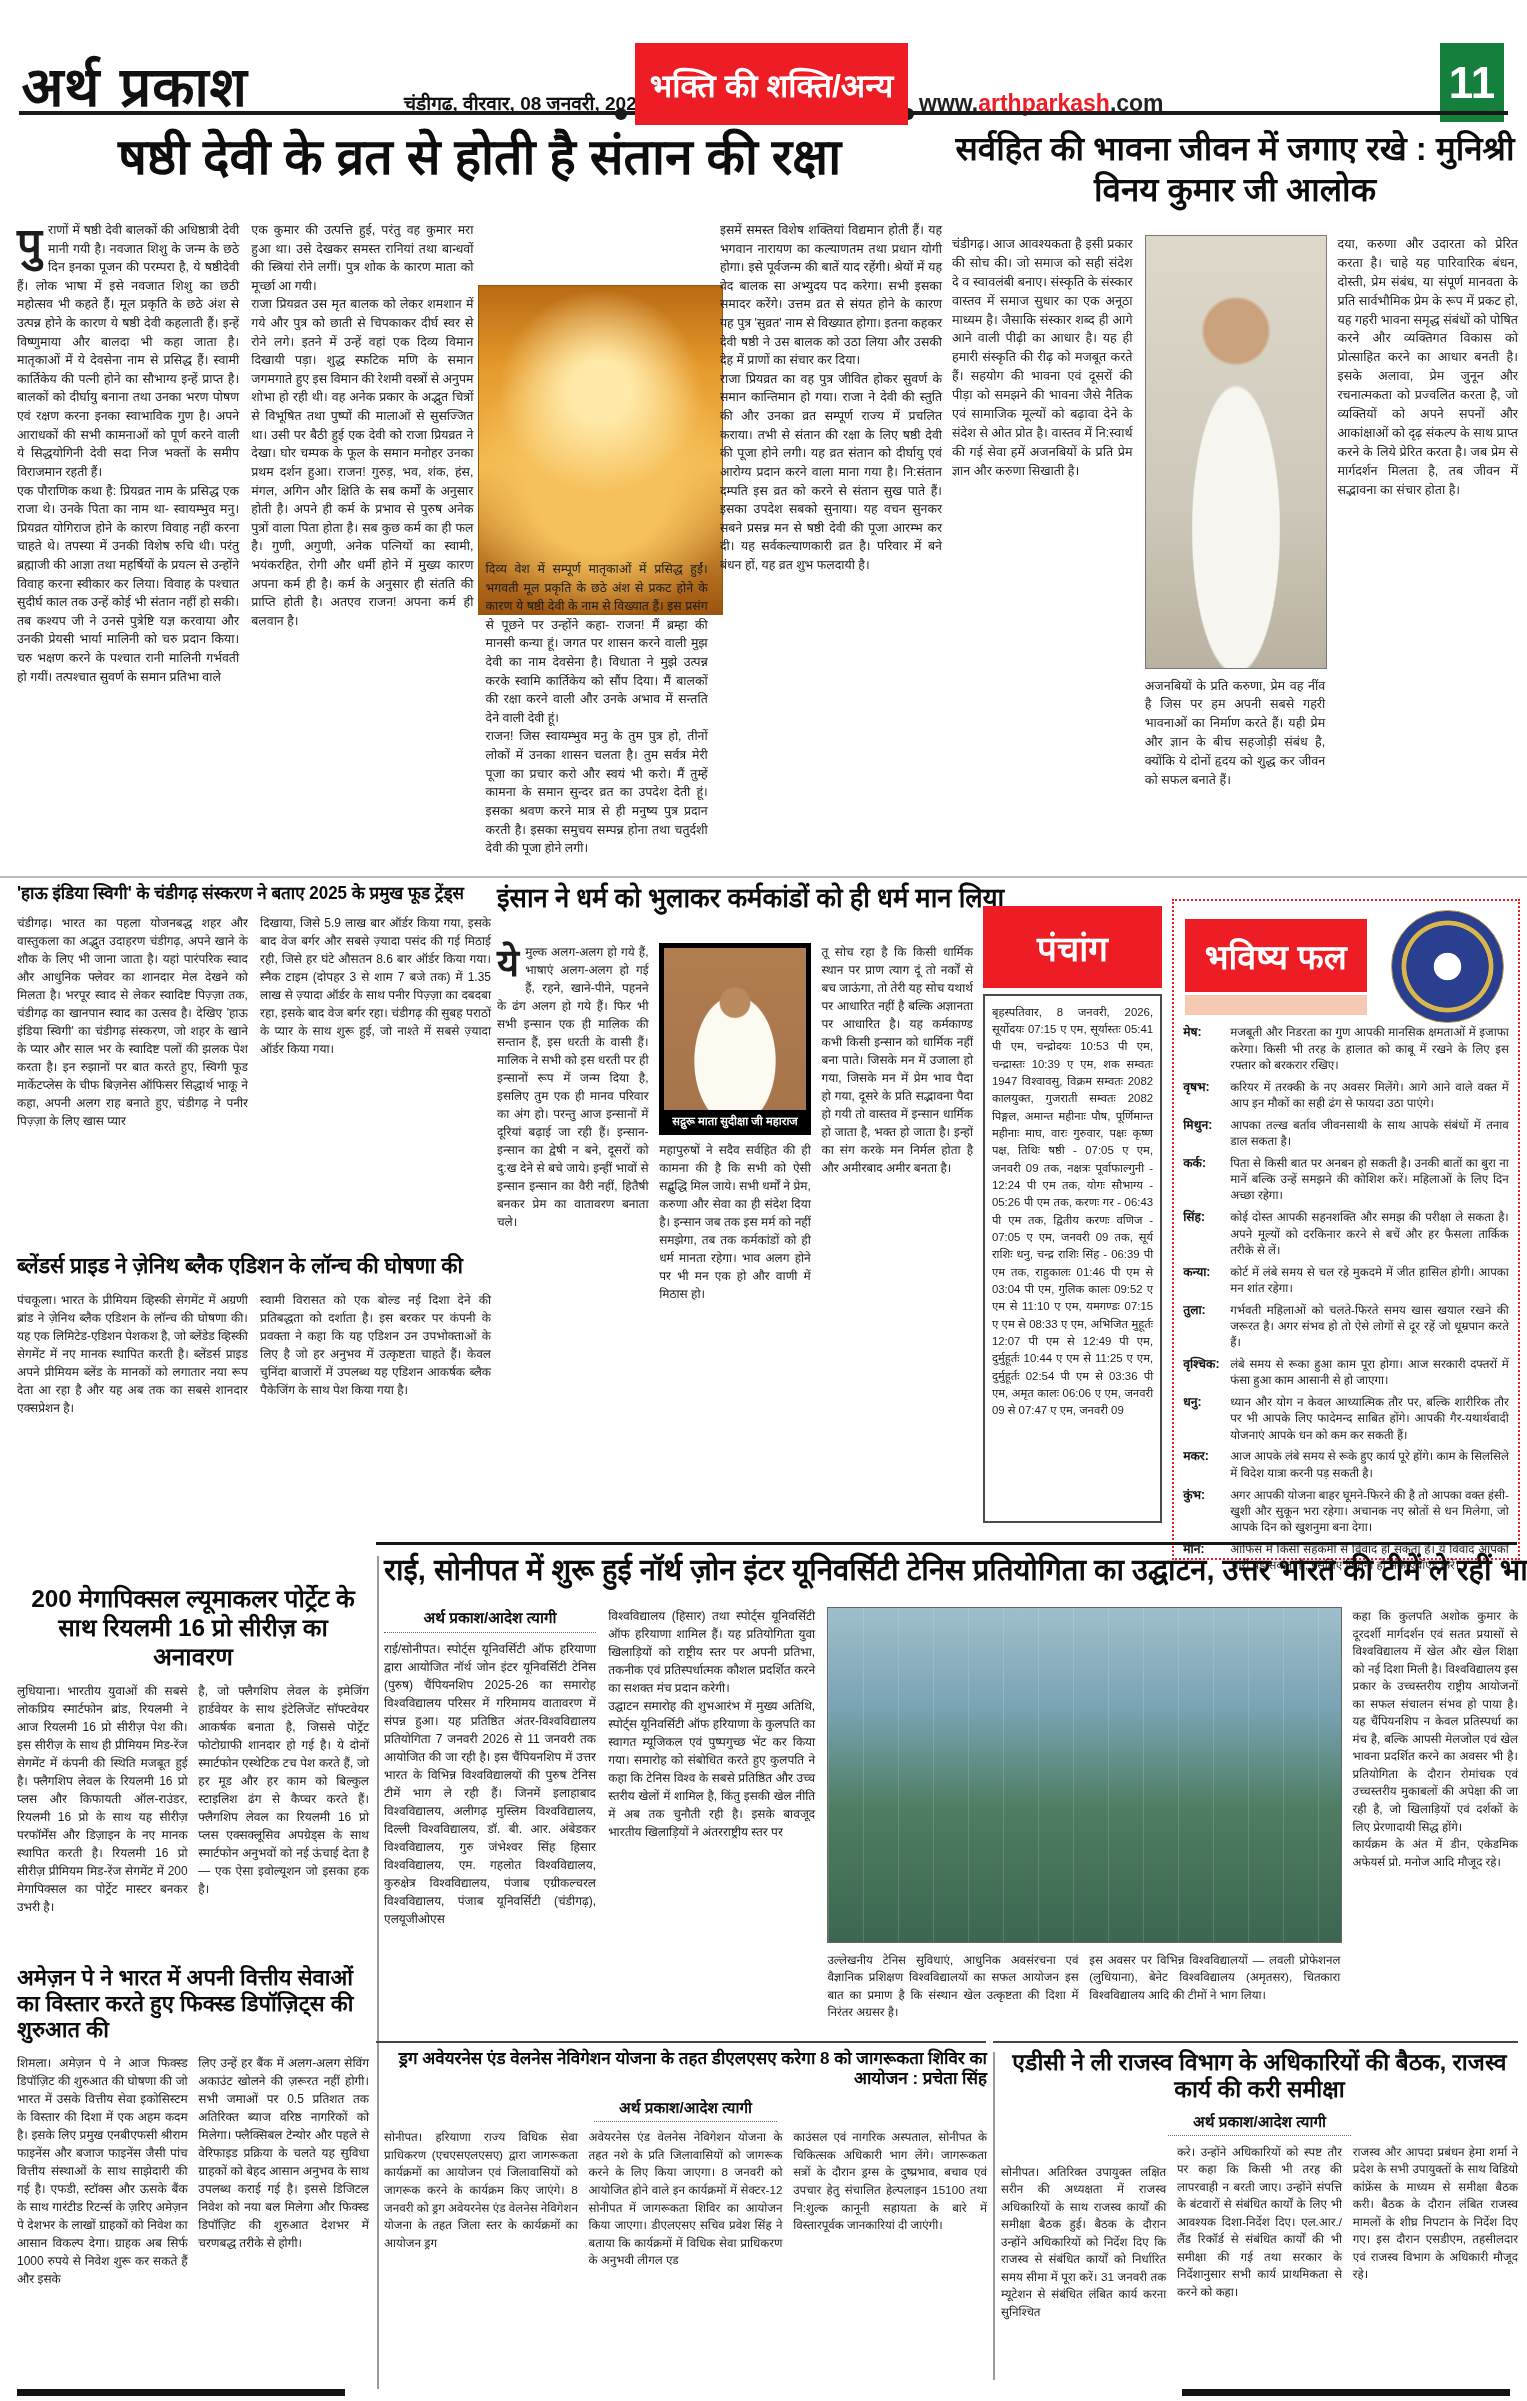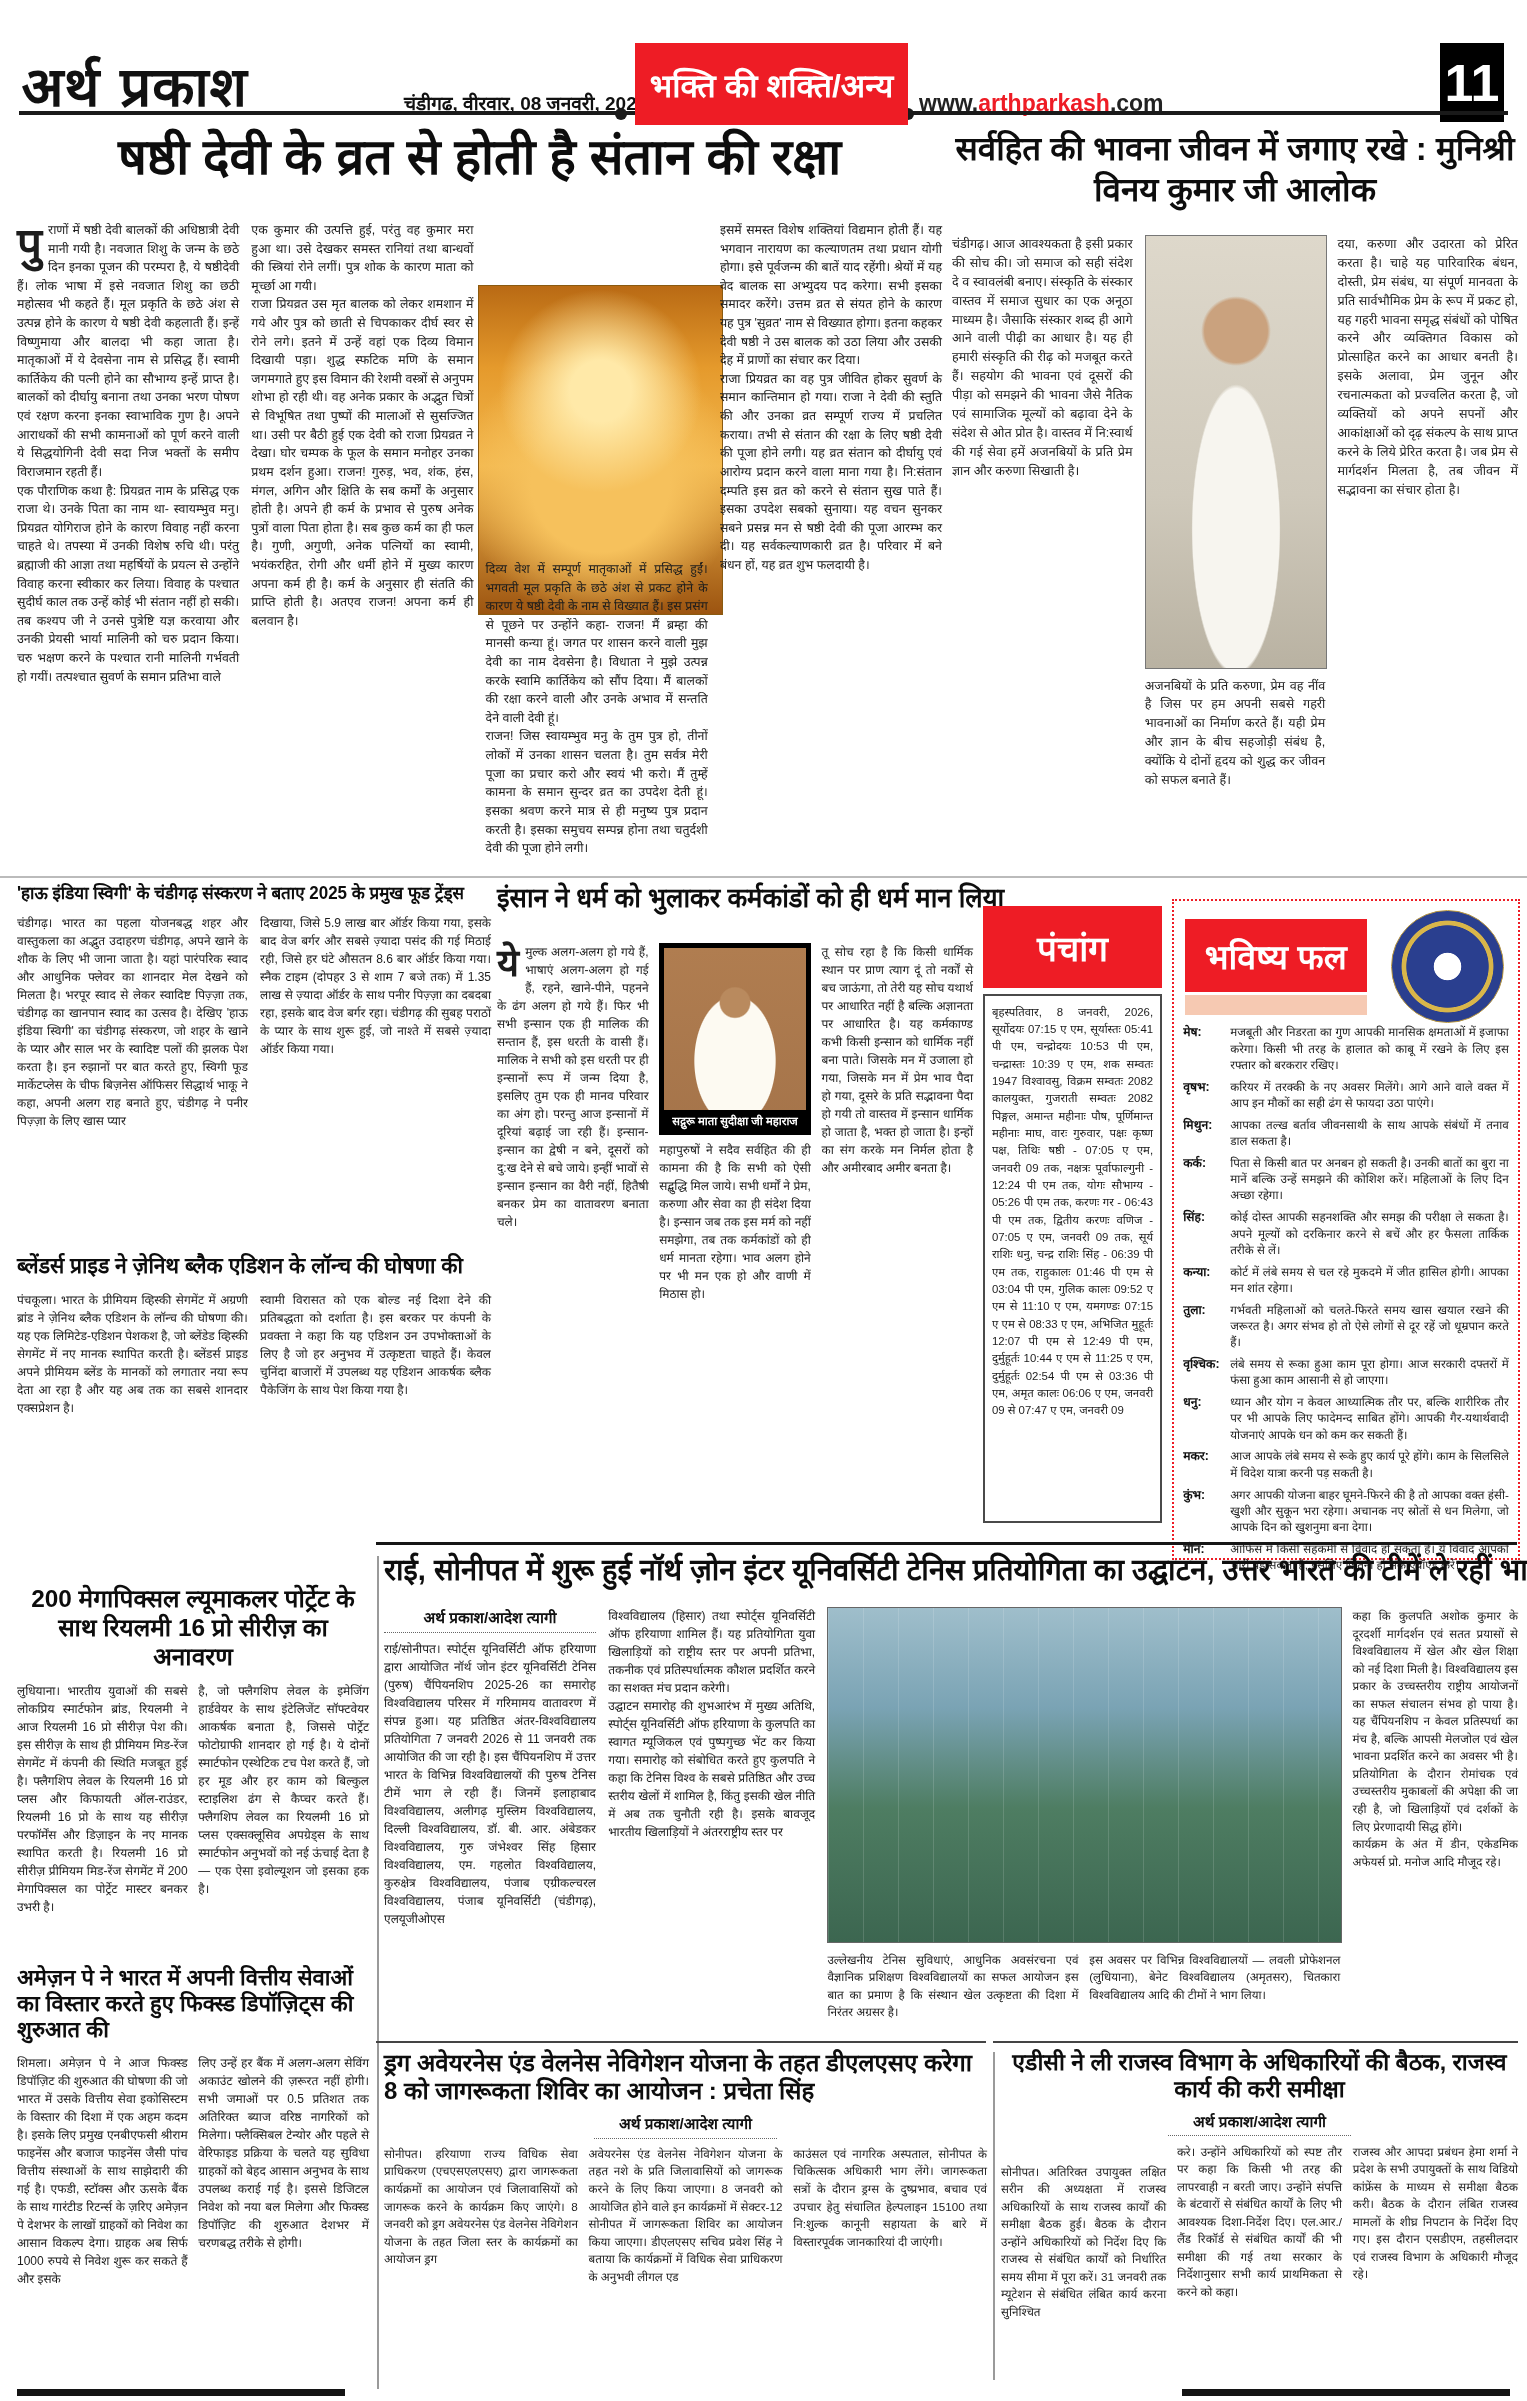--- a/index.html
+++ b/index.html
@@ -8,22 +8,22 @@
   .abs{position:absolute;}
   
   .masthead{left:21.4px;top:47px;font-size:55px;font-weight:800;letter-spacing:0.8px;
             font-family:"DejaVu Serif","Liberation Serif",serif;}
   .dateline{left:404px;top:90px;font-size:19px;font-weight:700;}
   .section-badge{left:635px;top:43px;width:273px;height:82px;background:#ee1c25;
                  color:#fff;font-size:32px;font-weight:800;display:flex;align-items:center;
                  justify-content:center;z-index:3;}
   .site-url{left:919px;top:90px;font-size:23px;font-weight:600;color:#222;}
   .site-url .red{color:#ee1c25;}
-  .page-num{left:1440px;top:43px;width:64px;height:79px;background:#000000;color:#fff;
-            font-size:52px;font-weight:700;display:flex;align-items:center;justify-content:center;}
+  .page-num{left:1440px;top:43px;width:64px;height:79px;background:#15803d;color:#fff;
+            font-size:44px;font-weight:700;display:flex;align-items:center;justify-content:center;}
   .head-rule{left:19px;top:111px;width:1489px;height:3.8px;background:#1a1a1a;z-index:1;}
   .head-dot{width:12.2px;height:12.2px;border-radius:50%;background:#1a1a1a;top:108px;z-index:2;}
   
   .headline{font-weight:800;color:#0d0d0d;line-height:1.18;}
   .nowrapline{white-space:nowrap;transform-origin:left center;}
   .body-cols{display:flex;}
   .col{text-align:justify;font-size:12.4px;line-height:1.5;white-space:pre-line;color:#1c1c1c;}
   .byline{font-weight:800;font-size:15.3px;text-align:center;
           border-bottom:1.5px dotted #666;padding-bottom:4.6px;margin-bottom:7.6px;}
   .dropcap{float:left;font-size:44px;line-height:0.9;font-weight:800;padding:3.1px 6.1px 0 0;}
@@ -244,21 +244,21 @@
           <div class="col" style="flex:1;font-size:11.7px;">इस अवसर पर विभिन्न विश्वविद्यालयों — लवली प्रोफेशनल (लुधियाना), बेनेट विश्वविद्यालय (अमृतसर), चितकारा विश्वविद्यालय आदि की टीमों ने भाग लिया।</div>
         </div>
       </div>
       <div class="col" style="flex:1;font-size:11.7px;">कहा कि कुलपति अशोक कुमार के दूरदर्शी मार्गदर्शन एवं सतत प्रयासों से विश्वविद्यालय में खेल और खेल शिक्षा को नई दिशा मिली है। विश्वविद्यालय इस प्रकार के उच्चस्तरीय राष्ट्रीय आयोजनों का सफल संचालन संभव हो पाया है। यह चैंपियनशिप न केवल प्रतिस्पर्धा का मंच है, बल्कि आपसी मेलजोल एवं खेल भावना प्रदर्शित करने का अवसर भी है। प्रतियोगिता के दौरान रोमांचक एवं उच्चस्तरीय मुकाबलों की अपेक्षा की जा रही है, जो खिलाड़ियों एवं दर्शकों के लिए प्रेरणादायी सिद्ध होंगे।
 कार्यक्रम के अंत में डीन, एकेडमिक अफेयर्स प्रो. मनोज आदि मौजूद रहे।</div>
     </div>
   </div>
 
   <div class="abs" style="left:384px;top:2049px;width:603px;">
     <div class="hrule" style="position:absolute;left:-7.6px;top:-7.6px;width:610px;height:1.5px;background:#444;"></div>
-    <div class="headline" style="font-size:24px;text-align:left;">ड्रग अवेयरनेस एंड वेलनेस नेविगेशन योजना के तहत डीएलएसए करेगा 8 को जागरूकता शिविर का आयोजन : प्रचेता सिंह</div>
+    <div class="headline" style="font-size:17px;text-align:right;">ड्रग अवेयरनेस एंड वेलनेस नेविगेशन योजना के तहत डीएलएसए करेगा 8 को जागरूकता शिविर का आयोजन : प्रचेता सिंह</div>
     <div class="byline" style="width:183px;margin:7.6px auto 6.1px auto;">अर्थ प्रकाश/आदेश त्यागी</div>
     <div class="body-cols" style="gap:10.7px;">
       <div class="col" style="flex:1;font-size:11.7px;">सोनीपत। हरियाणा राज्य विधिक सेवा प्राधिकरण (एचएसएलएसए) द्वारा जागरूकता कार्यक्रमों का आयोजन एवं जिलावासियों को जागरूक करने के कार्यक्रम किए जाएंगे। 8 जनवरी को ड्रग अवेयरनेस एंड वेलनेस नेविगेशन योजना के तहत जिला स्तर के कार्यक्रमों का आयोजन ड्रग</div>
       <div class="col" style="flex:1;font-size:11.7px;">अवेयरनेस एंड वेलनेस नेविगेशन योजना के तहत नशे के प्रति जिलावासियों को जागरूक करने के लिए किया जाएगा। 8 जनवरी को आयोजित होने वाले इन कार्यक्रमों में सेक्टर-12 सोनीपत में जागरूकता शिविर का आयोजन किया जाएगा। डीएलएसए सचिव प्रवेश सिंह ने बताया कि कार्यक्रमों में विधिक सेवा प्राधिकरण के अनुभवी लीगल एड</div>
       <div class="col" style="flex:1;font-size:11.7px;">काउंसल एवं नागरिक अस्पताल, सोनीपत के चिकित्सक अधिकारी भाग लेंगे। जागरूकता सत्रों के दौरान ड्रग्स के दुष्प्रभाव, बचाव एवं उपचार हेतु संचालित हेल्पलाइन 15100 तथा नि:शुल्क कानूनी सहायता के बारे में विस्तारपूर्वक जानकारियां दी जाएंगी।</div>
     </div>
   </div>
 
   <div class="abs vrule" style="left:993px;top:2052px;height:328px;"></div>
 

